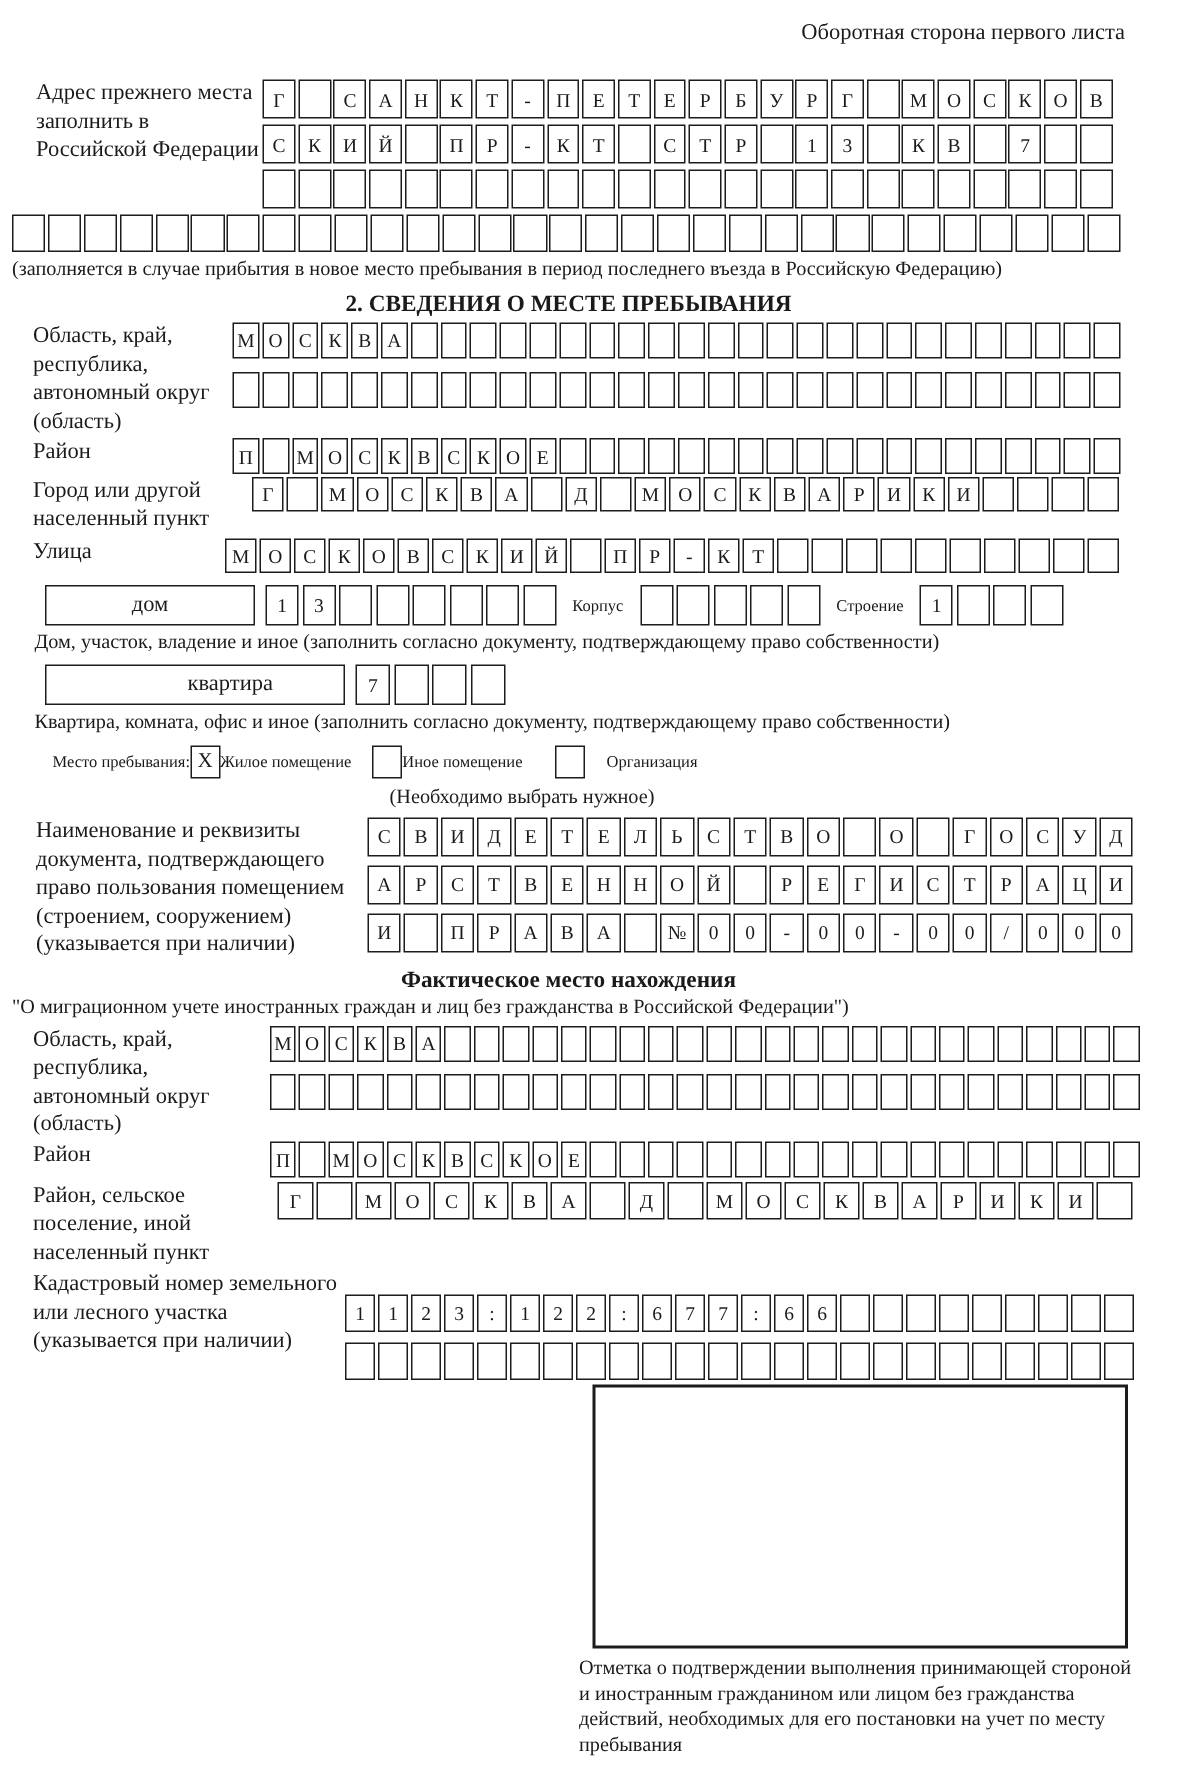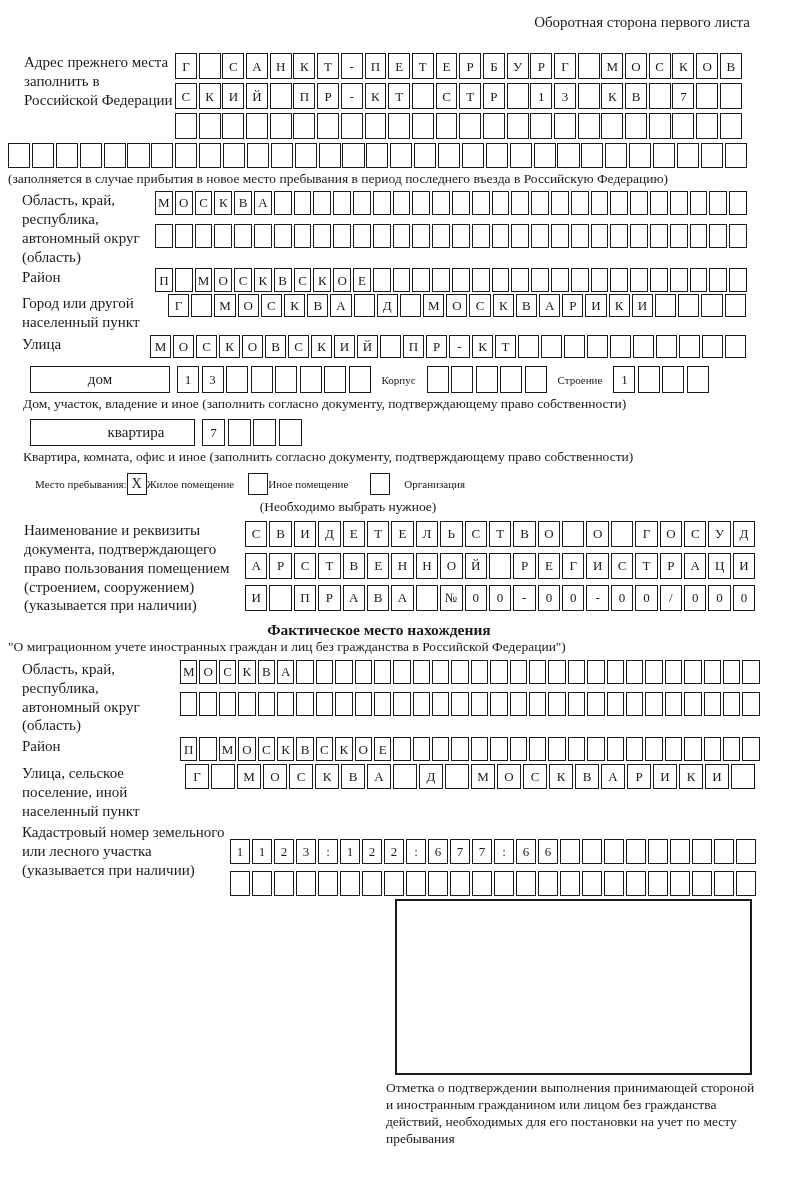--- a/index.html
+++ b/index.html
@@ -160,20 +160,21 @@
       <span class="cell"></span>
       <span class="cell"></span>
       <span class="cell"></span>
       <span class="cell"></span>
       <span class="cell"></span>
       <span class="cell"></span>
       <span class="cell"></span>
     </div>
   <div class="caption center" style="margin-top:3px;">(заполняется в случае прибытия в новое место пребывания в период последнего въезда в Российскую Федерацию)</div>
 
+  <div class="sec-title" style="margin-top:6px;">2. СВЕДЕНИЯ О МЕСТЕ ПРЕБЫВАНИЯ</div>
 
   <div class="field" style="margin-top:3px;">
     <div class="flabel" style="width:147px;">Область, край, республика, автономный округ (область)</div>
     <div class="rows" style="gap:9px;">
       <div class="cellrow c30">
           <span class="cell">М</span>
           <span class="cell">О</span>
           <span class="cell">С</span>
           <span class="cell">К</span>
           <span class="cell">В</span>
@@ -361,21 +362,21 @@
     <div class="cellrow cHouse">
         <span class="cell">1</span>
         <span class="cell"></span>
         <span class="cell"></span>
         <span class="cell"></span>
       </div>
   </div>
   <div class="caption" style="margin-top:3px;margin-left:15px;">Дом, участок, владение и иное (заполнить согласно документу, подтверждающему право собственности)</div>
 
   <div style="display:flex;align-items:center;margin-top:6px;margin-left:22px;gap:7px;">
-    <div class="wide-box" style="width:165px;padding-left:47px;">квартира</div>
+    <div class="wide-box" style="width:200px;padding-left:47px;">квартира</div>
     <div class="cellrow cApt">
         <span class="cell">7</span>
         <span class="cell"></span>
         <span class="cell"></span>
         <span class="cell"></span>
       </div>
   </div>
   <div class="caption" style="margin-top:3px;margin-left:15px;">Квартира, комната, офис и иное (заполнить согласно документу, подтверждающему право собственности)</div>
 
   <div class="stay-row" style="margin-top:7px;">
@@ -567,21 +568,21 @@
         <span class="cell"></span>
         <span class="cell"></span>
         <span class="cell"></span>
         <span class="cell"></span>
         <span class="cell"></span>
         <span class="cell"></span>
       </div>
   </div>
 
   <div class="field" style="margin-top:3px;">
-    <div class="flabel" style="width:177px;">Улица, сельское поселение, иной населенный пункт</div>
+    <div class="flabel" style="width:177px;">Район, сельское поселение, иной населенный пункт</div>
     <div class="cellrow c22">
         <span class="cell">Г</span>
         <span class="cell"></span>
         <span class="cell">М</span>
         <span class="cell">О</span>
         <span class="cell">С</span>
         <span class="cell">К</span>
         <span class="cell">В</span>
         <span class="cell">А</span>
         <span class="cell"></span>

